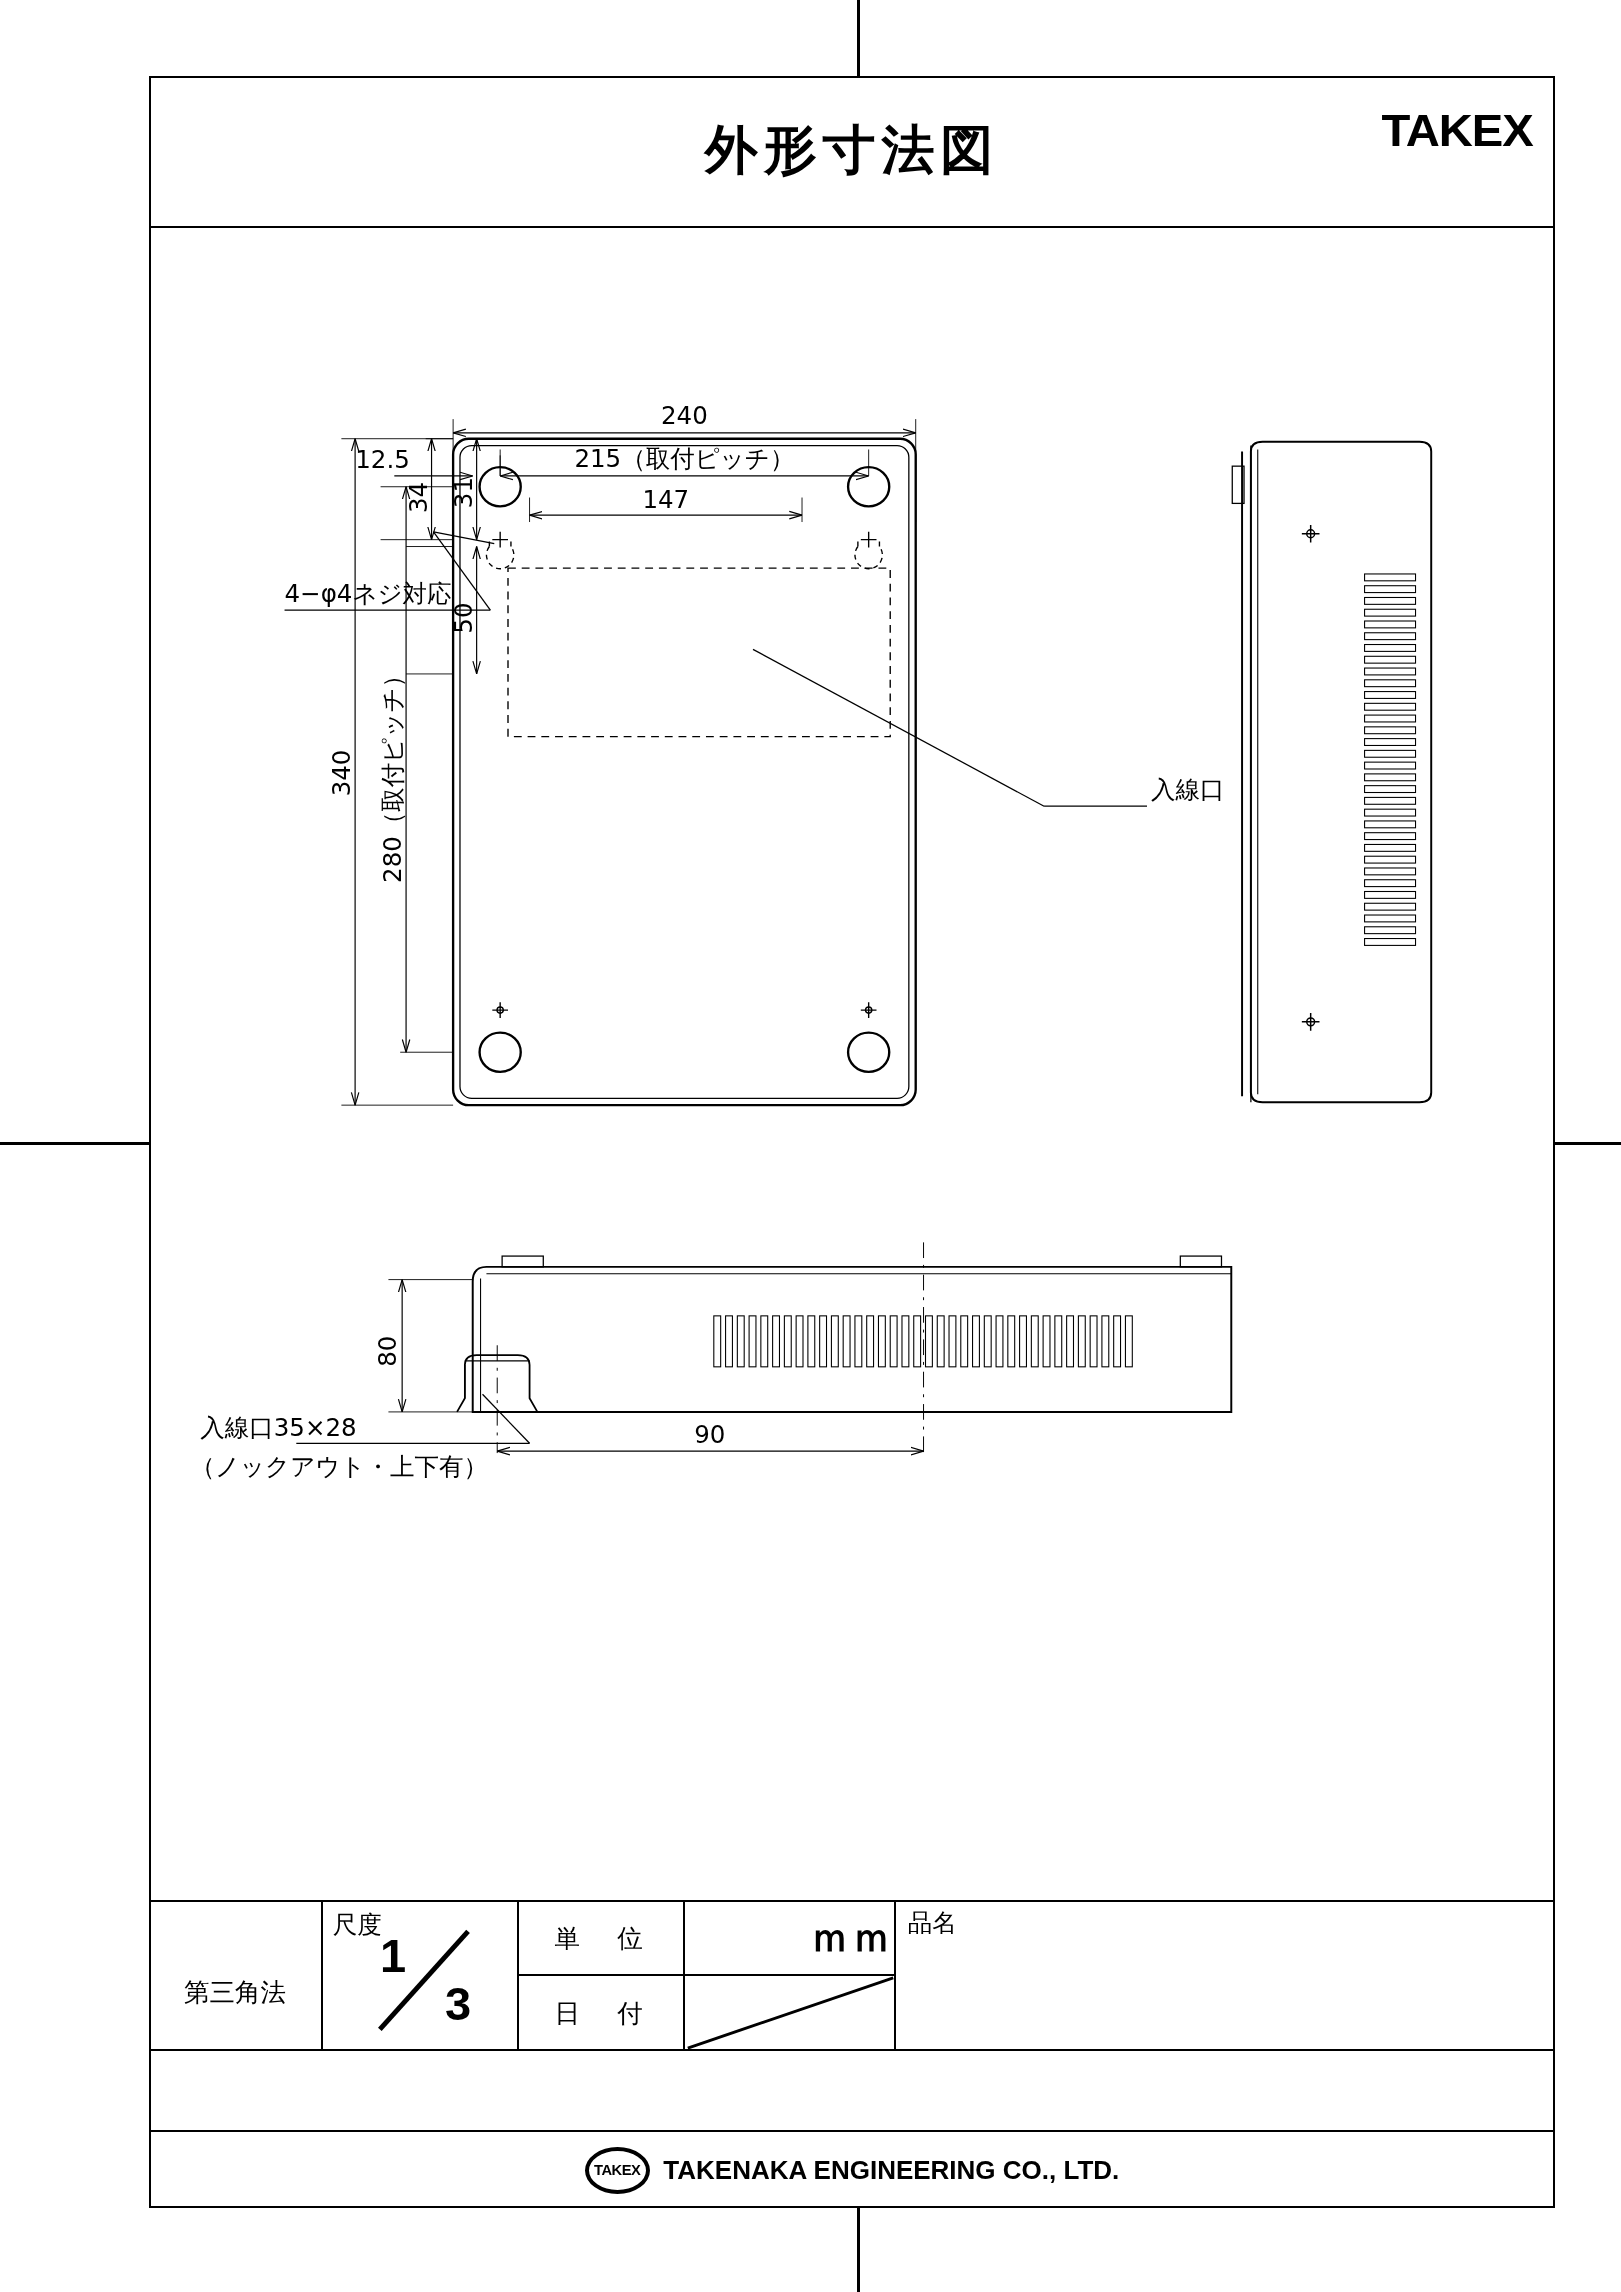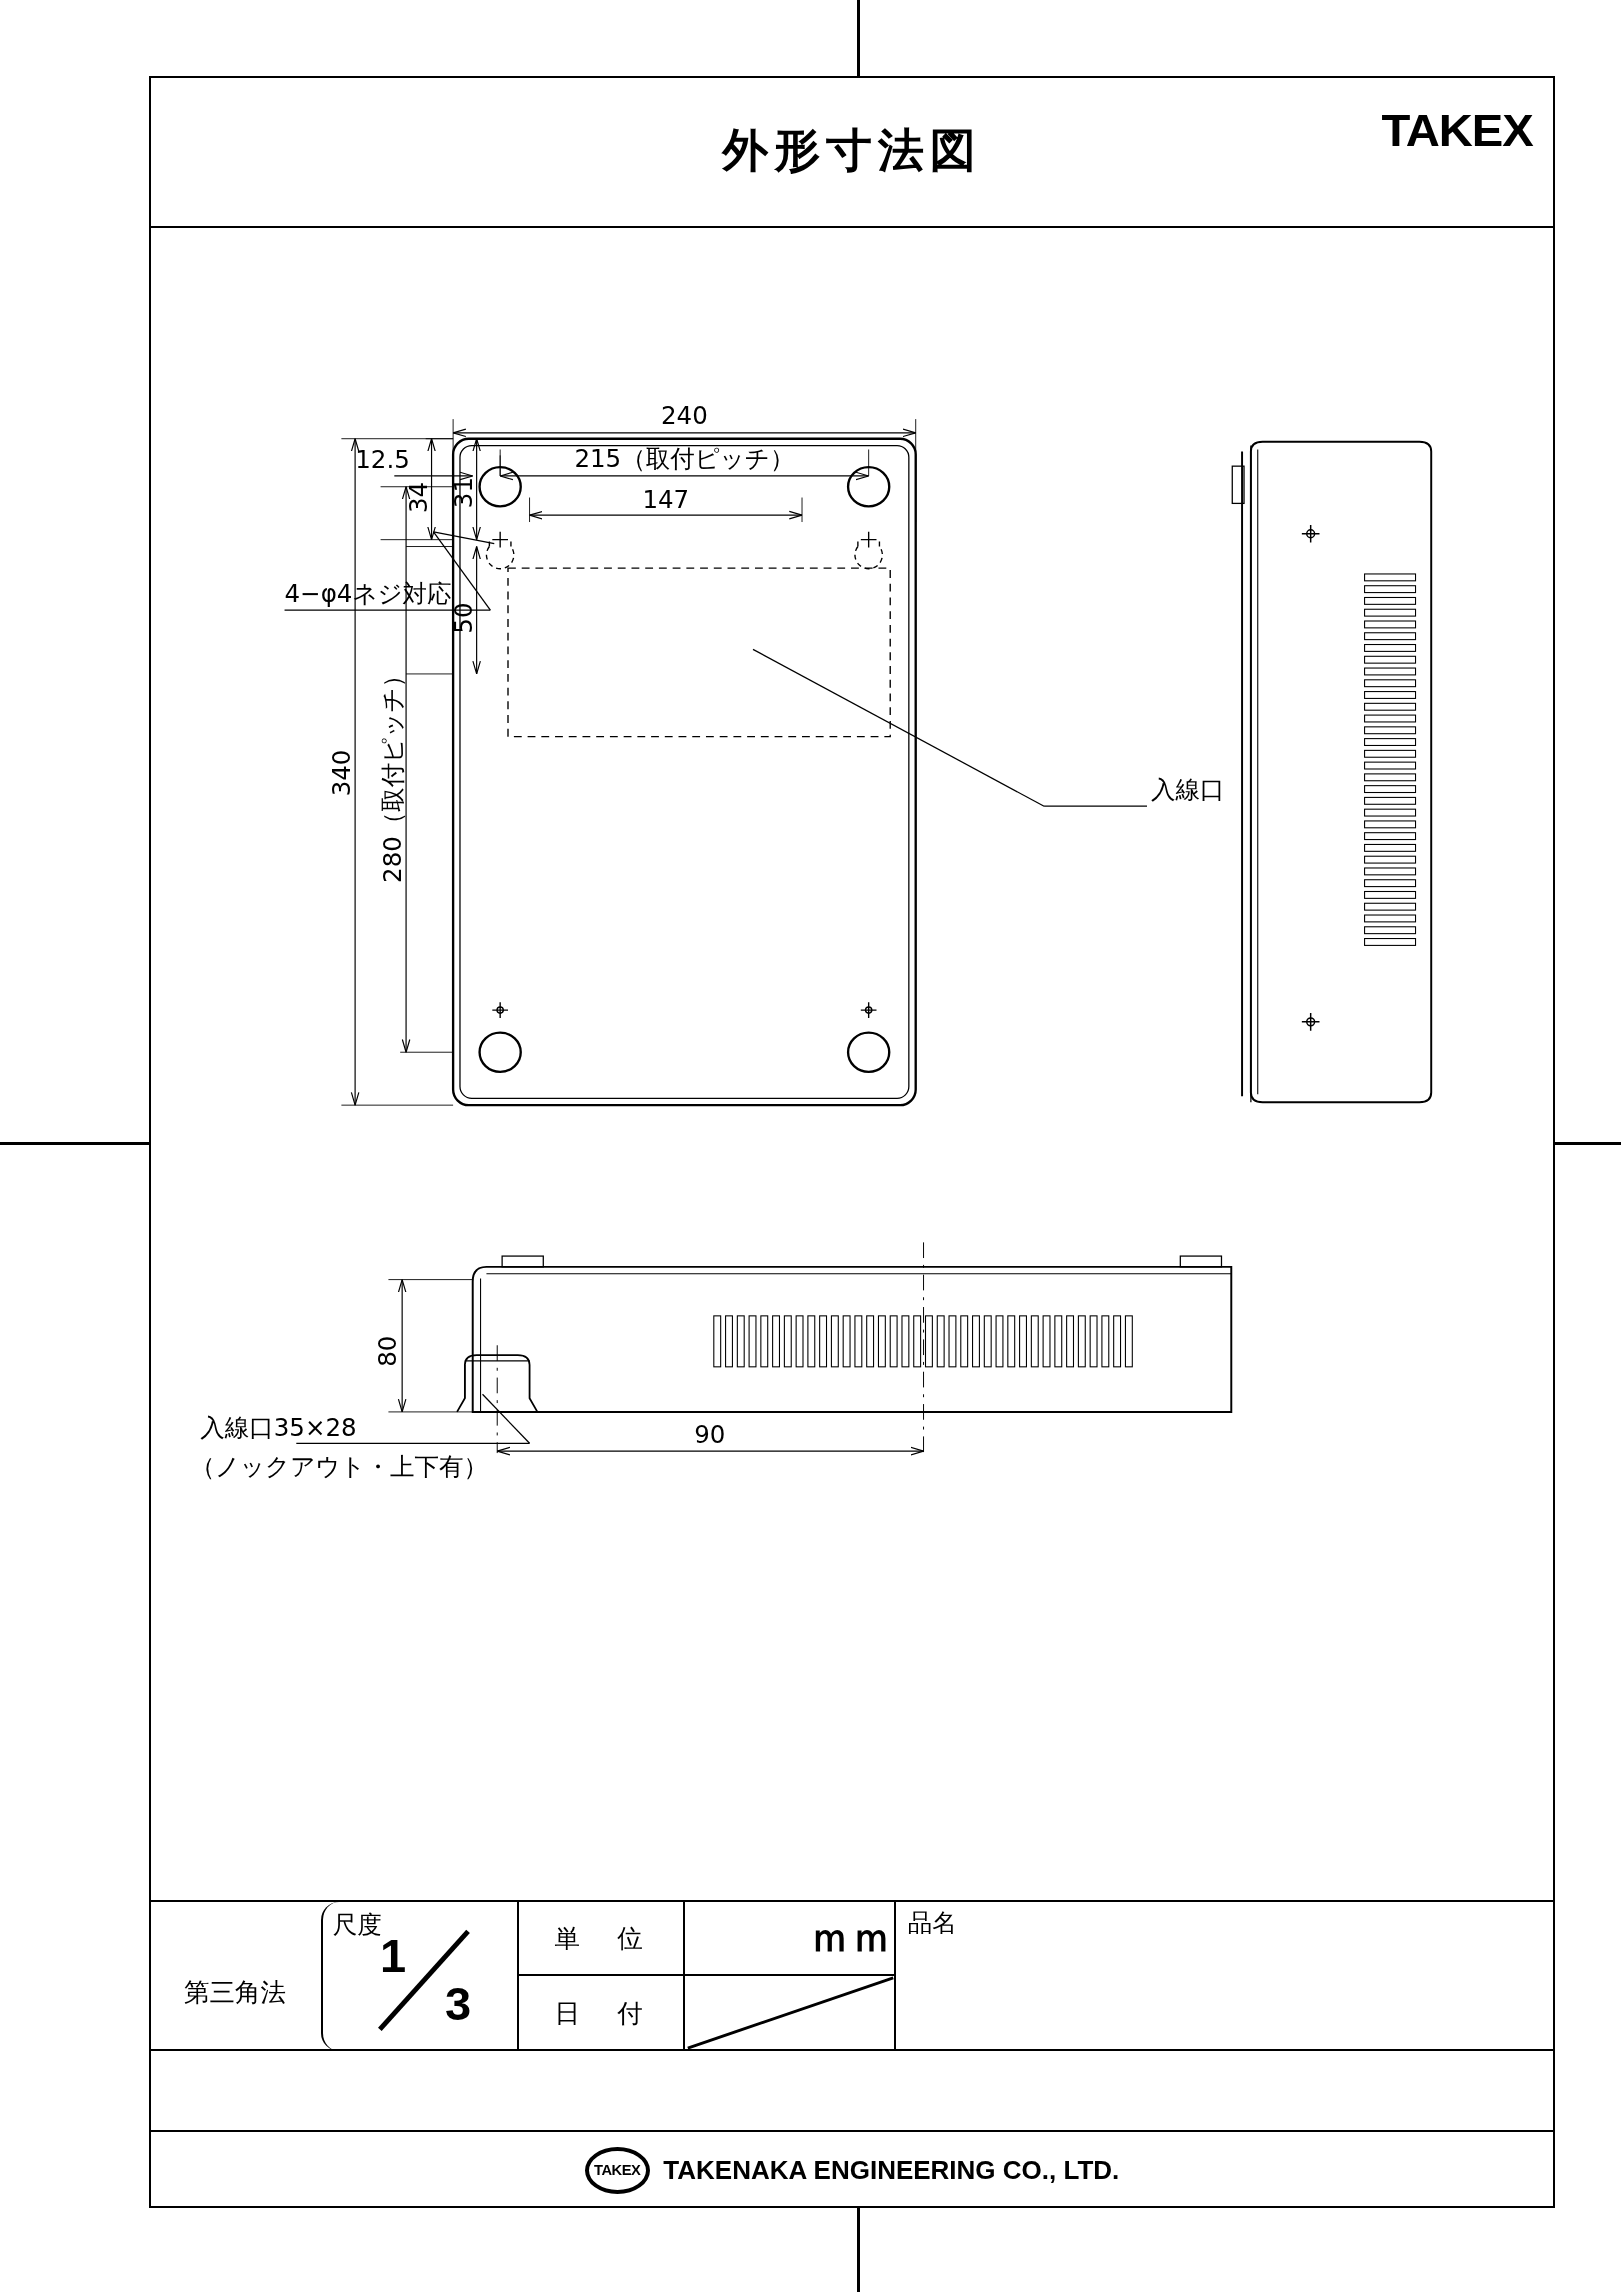--- a/index.html
+++ b/index.html
@@ -11,21 +11,21 @@
 
   
   #frame{position:absolute;left:149px;top:76px;width:1406px;height:2132px;
          border:2.9px solid #000;box-sizing:border-box;}
 
   
   #title-band{position:absolute;left:149px;top:76px;width:1406px;height:152px;
               box-sizing:border-box;border-bottom:2.9px solid #000;}
   #main-title{position:absolute;left:0;top:0;width:1406px;height:149px;
               display:flex;align-items:center;justify-content:center;
-              font-size:46px;font-weight:bold;letter-spacing:5.9px;
+              font-size:53px;font-weight:bold;letter-spacing:5.9px;
               font-family:"DejaVu Sans","Liberation Sans",sans-serif;}
   #takex-logo{position:absolute;right:25.5px;top:29px;font-size:45px;font-weight:bold;
               letter-spacing:-1px;font-family:"Liberation Sans",sans-serif;
               transform:scaleX(1.05);}
 
   
   #canvas{position:absolute;left:149px;top:228px;width:1406px;height:1671px;}
   #canvas svg{display:block;}
 
   
@@ -291,21 +291,21 @@
 </div>
 
 <div id="tblock">
 
   <div class="cell bb" style="left:0;top:0;width:1406px;height:149px;"></div>
 
   <div class="cell ctr jp" style="left:0;top:0;width:172px;height:181px;font-size:25.5px;">
     <span>第三角法</span>
   </div>
 
-  <div class="cell bl" style="left:172px;top:0;width:196px;height:149px;border-radius:18px;">
+  <div class="cell bl" style="left:172px;top:0;width:196px;height:149px;">
     <div class="jp" style="position:absolute;left:9.8px;top:5.9px;font-size:24.5px;">尺度</div>
     <div style="position:absolute;left:57px;top:25.5px;font-size:47px;font-weight:bold;">1</div>
     <svg style="position:absolute;left:0;top:0;" width="196" height="149" viewBox="0 0 200 152">
       <line x1="58" y1="130" x2="148" y2="30" stroke="#000" stroke-width="5"></line>
     </svg>
     <div style="position:absolute;left:122px;top:74px;font-size:47px;font-weight:bold;">3</div>
   </div>
 
   <div class="cell bl bb ctr jp" style="left:368px;top:0;width:167px;height:74px;font-size:25.5px;letter-spacing:5.9px;">
     <span>単　位</span>

